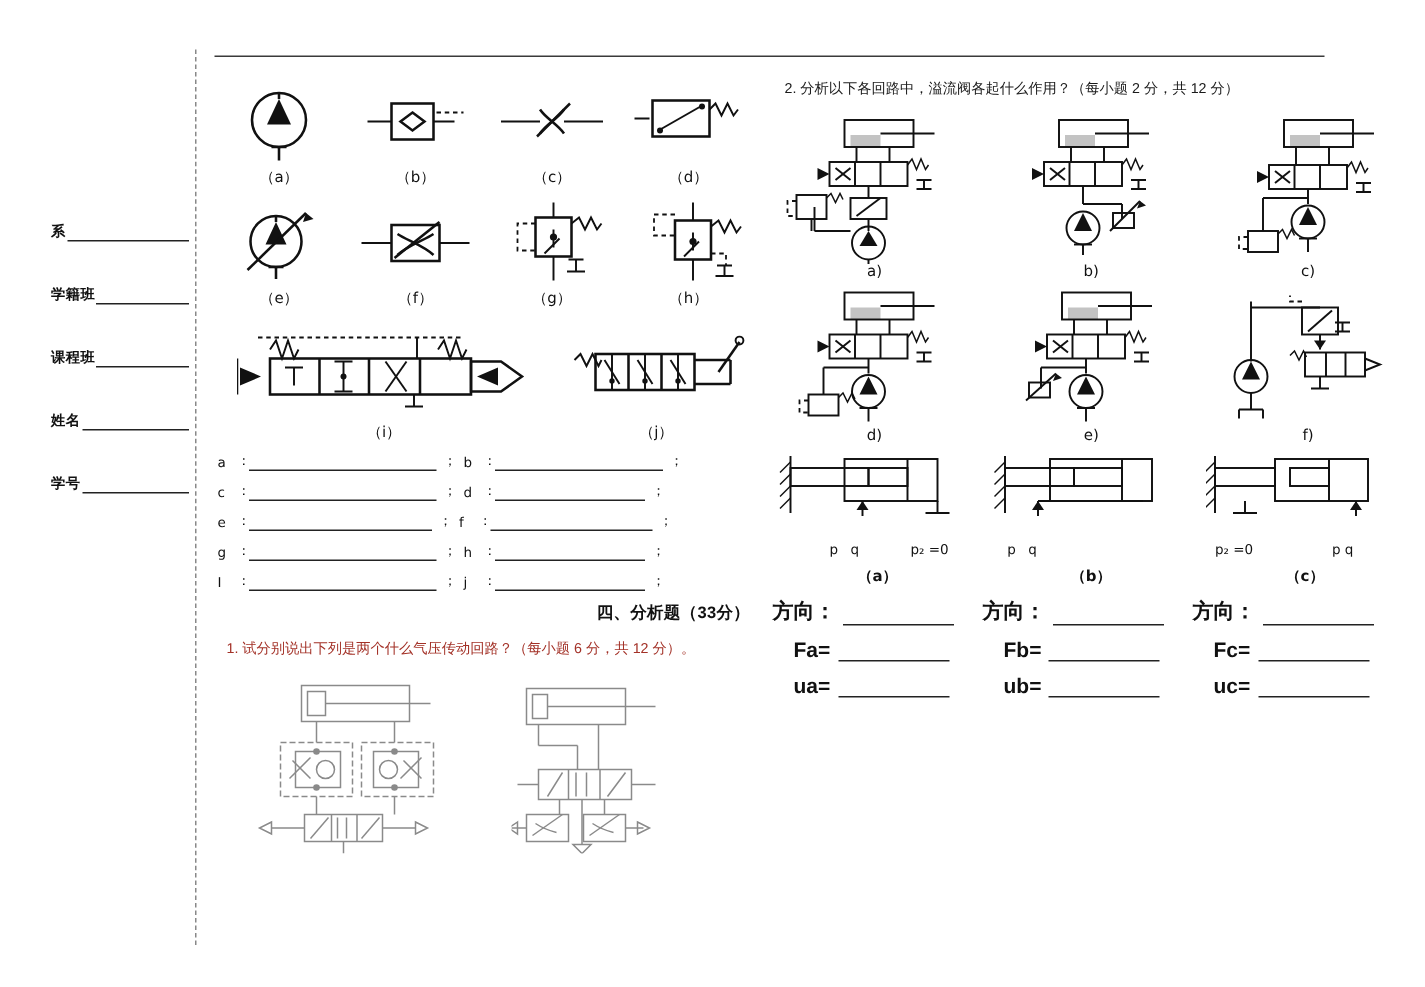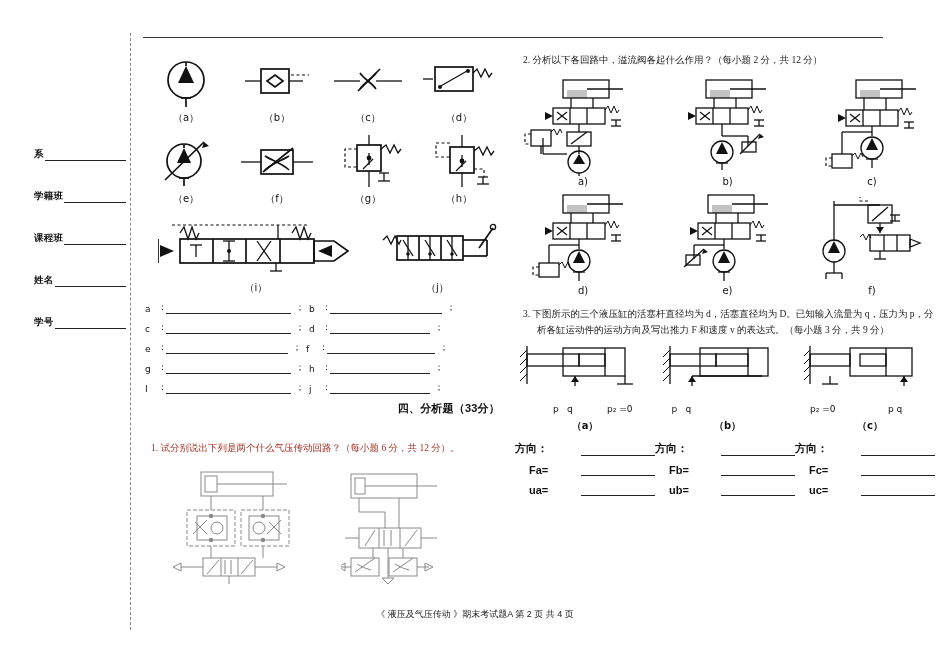--- a/index.html
+++ b/index.html
@@ -24,21 +24,21 @@
   .sb-line{flex:1;border-bottom:1px solid #222;height:10px;min-width:34px;margin-left:1px;}
 
   
   .col-left{position:absolute;left:145px;top:44px;width:355px;}
   .col-right{position:absolute;left:515px;top:52px;width:425px;}
 
   .sec-head{font-size:11px;font-weight:bold;color:#111;
     font-family:"Liberation Sans","DejaVu Sans",sans-serif;letter-spacing:.2px;}
 
   .q-text{font-size:9.5px;line-height:16px;color:#1a1a1a;
-    font-family:Liberation Serif, serif;}
+    font-family:Liberation Sans, sans-serif;}
   .q-red{color:#a33127;}
   .q-indent{padding-left:16px;text-indent:-14px;}
 
   
   .sym-row{display:flex;justify-content:space-between;align-items:flex-end;}
   .sym-cell{width:82px;text-align:center;}
   .sym-box{height:58px;display:flex;align-items:center;justify-content:center;}
   .sym-lbl{font-size:10px;font-family:"DejaVu Sans",sans-serif;color:#111;margin-top:1px;}
 
   
@@ -46,22 +46,22 @@
   .ans-row{display:flex;align-items:flex-end;margin-bottom:7px;font-size:9px;
     font-family:"DejaVu Sans",sans-serif;}
   .ans-key{width:13px;text-align:left;}
   .ans-colon{width:8px;}
   .ans-line{border-bottom:1px solid #222;height:9px;}
   .ans-semi{width:18px;text-align:center;}
 
   
   .f3-wrap{display:flex;margin-top:8px;}
   .f3-col{width:140px;}
-  .f3-row{display:flex;align-items:flex-end;margin-bottom:8px;font-size:11px;
-    font-family:"Liberation Sans","DejaVu Sans",sans-serif;font-weight:bold;justify-content:space-between;}
+  .f3-row{display:flex;align-items:flex-end;margin-bottom:8px;font-size:14px;
+    font-family:"Liberation Sans","DejaVu Sans",sans-serif;font-weight:bold;}
   .f3-lbl{white-space:nowrap;}
   .f3-line{border-bottom:1px solid #222;height:9px;width:74px;margin-left:5px;}
   .f3-ind1{padding-left:0;}
   .f3-ind2{padding-left:14px;}
 
   .cap{font-size:10px;text-align:center;font-weight:bold;
     font-family:"DejaVu Sans",sans-serif;}
   .cap-sm{font-size:10px;text-align:center;font-family:"DejaVu Sans",sans-serif;}
 
   .footer{position:absolute;left:0;top:608px;width:950px;text-align:center;
@@ -349,21 +349,21 @@
         <span class="ans-semi">；</span>
         <span class="ans-key">j</span>
         <span class="ans-colon">：</span>
         <span class="ans-line" style="width:100px;"></span>
         <span class="ans-semi">；</span>
       </div>
     </div>
 
     <div class="sec-head" style="margin-top:2px;text-align:right;">四、分析题（33分）</div>
 
-    <div class="q-text q-red q-indent" style="margin-top:24px;padding-left:20px;">1. 试分别说出下列是两个什么气压传动回路？（每小题 6 分，共 12 分）。</div>
+    <div class="q-text q-red q-indent" style="margin-top:9px;padding-left:20px;">1. 试分别说出下列是两个什么气压传动回路？（每小题 6 分，共 12 分）。</div>
 
     <div style="display:flex;margin-top:10px;padding-left:22px;">
 
       <div>
         <svg width="152" height="118" viewBox="0 0 152 118">
 
           <rect x="34" y="6" width="72" height="24" class="gr"></rect>
           <rect x="38" y="10" width="12" height="16" class="gr"></rect>
           <line x1="50" y1="18" x2="120" y2="18" class="gr"></line>
 
@@ -636,21 +636,20 @@
           <line x1="85" y1="42" x2="85" y2="58" class="ln"></line>
           <path d="M48 44 l3 -3 l3 6 l3 -6 l2 4" class="lnt"></path>
           <path d="M98 46 l10 4 l-10 4 z" class="ln"></path>
           <line x1="68" y1="58" x2="68" y2="66" class="ln"></line>
           <line x1="62" y1="66" x2="74" y2="66" class="ln"></line>
         </svg>
         <div class="cap-sm">f)</div>
       </div>
     </div>
 
-    <div class="q-text q-indent" style="margin-top:10px;padding-left:22px;">3. 下图所示的三个液压缸的活塞杆直径均为 d，活塞直径均为 D。已知输入流量为 q，压力为 p，分析各缸运动件的运动方向及写出推力 F 和速度 v 的表达式。（每小题 3 分，共 9 分）</div>
 
     <div style="display:flex;justify-content:space-between;margin-top:6px;padding:0 4px;">
 
       <div style="text-align:center;width:132px;">
         <svg width="132" height="62" viewBox="0 0 132 62">
           <line x1="8" y1="2" x2="8" y2="40" class="ln"></line>
           <line x1="8" y1="6" x2="1" y2="13" class="lnt"></line>
           <line x1="8" y1="14" x2="1" y2="21" class="lnt"></line>
           <line x1="8" y1="22" x2="1" y2="29" class="lnt"></line>
           <line x1="8" y1="30" x2="1" y2="37" class="lnt"></line>
@@ -760,15 +759,14 @@
         </div>
         <div class="f3-row f3-ind2">
           <span class="f3-lbl">uc=</span>
           <span class="f3-line"></span>
         </div>
       </div>
     </div>
 
   </div>
 
-  <div class="footer">《 液压及气压传动 》期末考试题A   第 2 页  共 4 页</div>
 
 </div>
 
 </body></html>

